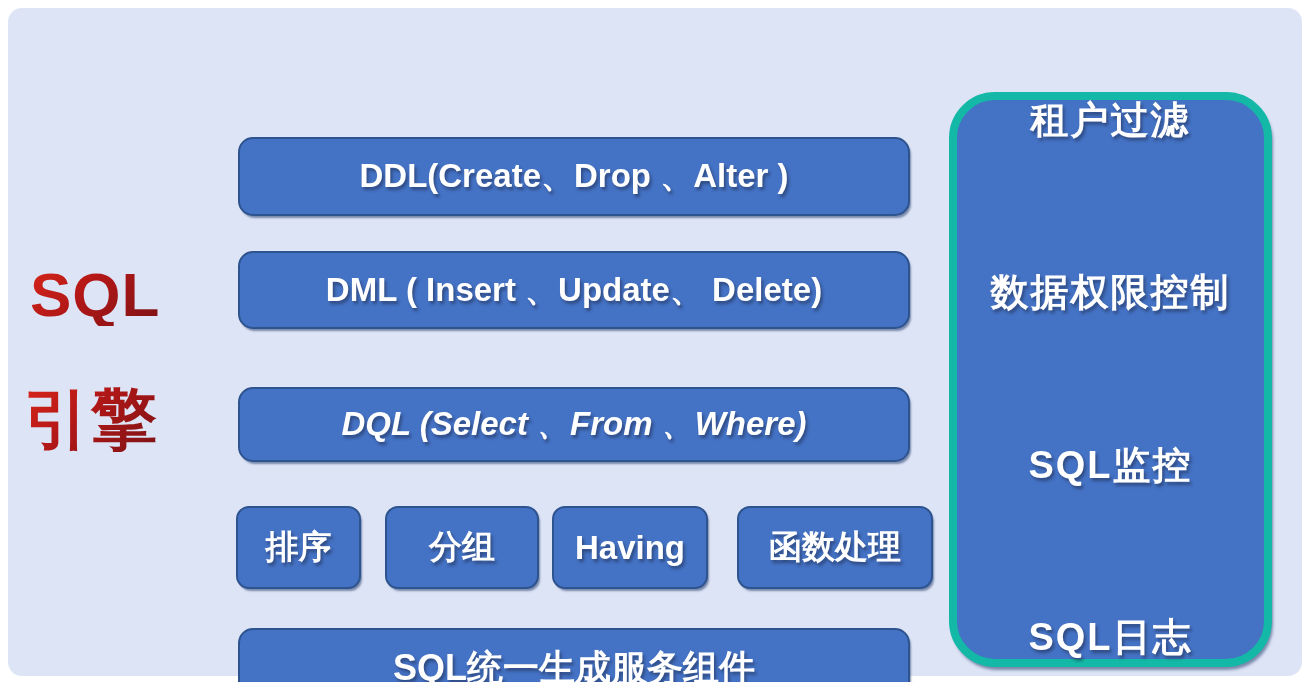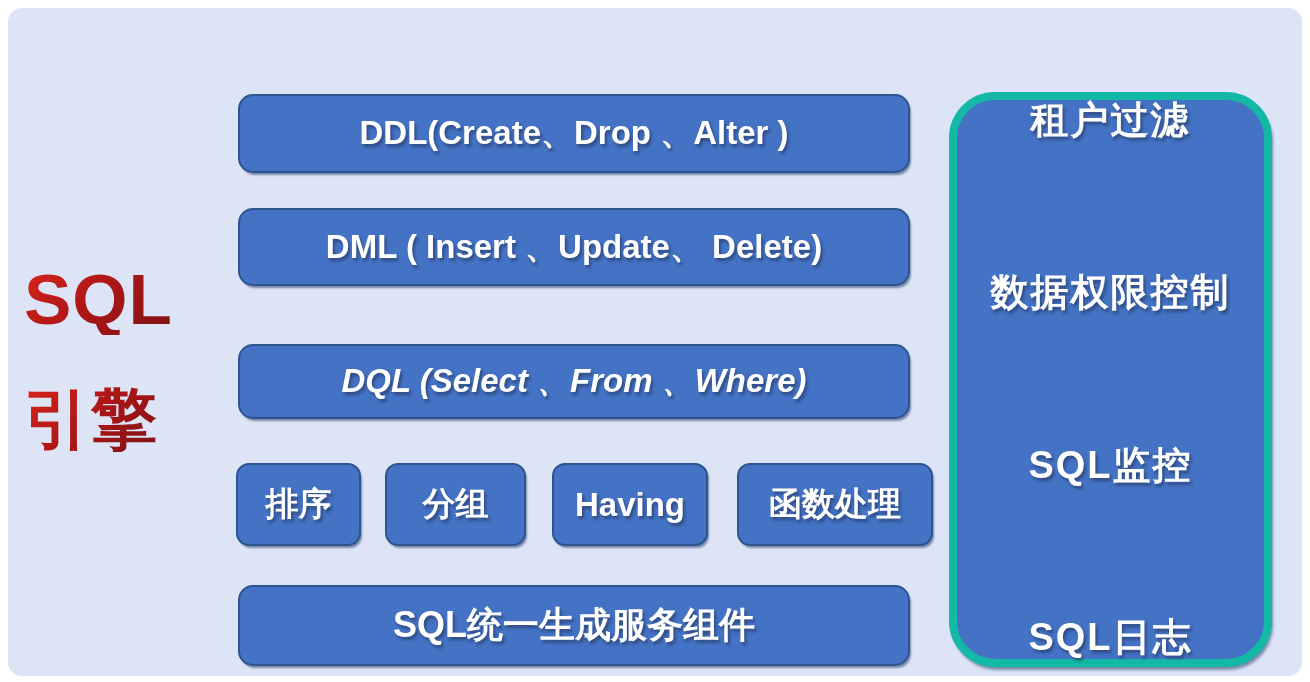--- a/index.html
+++ b/index.html
@@ -26,48 +26,49 @@
     position: absolute;
     font-weight: bold;
     letter-spacing: 1px;
     background: linear-gradient(135deg, #d8251a 0%, #b01717 45%, #7d1215 100%);
     -webkit-background-clip: text;
     background-clip: text;
     color: transparent;
     line-height: 1;
     white-space: nowrap;
   }
-  .title-sql    { left: 16px; top: 256px; font-size: 71px; }
+  .title-sql    { left: 22px; top: 256px; font-size: 62px; }
   .title-engine { left: 16px; top: 378px; font-size: 66px; }
 
   
   .box {
     position: absolute;
     background: #4472c4;
     border: 2px solid #2e548f;
     border-radius: 15px;
     box-shadow: 2px 3px 2px -1px rgba(38, 62, 110, 0.55);
     display: flex;
     align-items: center;
     justify-content: center;
     color: #ffffff;
     font-weight: bold;
     text-shadow: 2px 3px 3px rgba(25, 30, 55, 0.45);
     white-space: nowrap;
     box-sizing: border-box;
+    margin-top: 43px;
   }
   .row-big   { left: 230px; width: 672px; font-size: 33px; }
   .box-ddl   { top: 86px;  height: 79px; }
   .box-dml   { top: 200px; height: 78px; }
   .box-dql   { top: 336px; height: 75px; font-style: italic; }
   .box-bottom{ left: 230px; top: 577px; width: 672px; height: 81px; font-size: 36px; }
 
   .small { top: 455px; height: 83px; font-size: 33px; border-radius: 13px; }
   .box-sort   { left: 228px; width: 125px; }
-  .box-group  { left: 377px; width: 141px; }
+  .box-group  { left: 377px; width: 154px; }
   .box-having { left: 544px; width: 156px; }
   .box-func   { left: 729px; width: 196px; }
 
   
   .panel {
     position: absolute;
     left: 941px; top: 84px;
     width: 323px; height: 575px;
     background: #4472c4;
     border: 8px solid #14b8a6;

